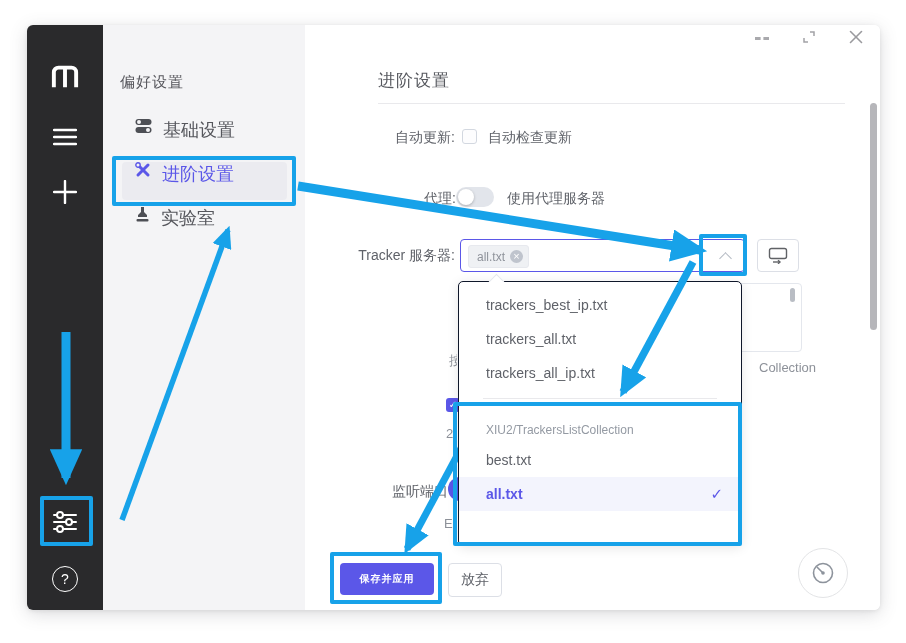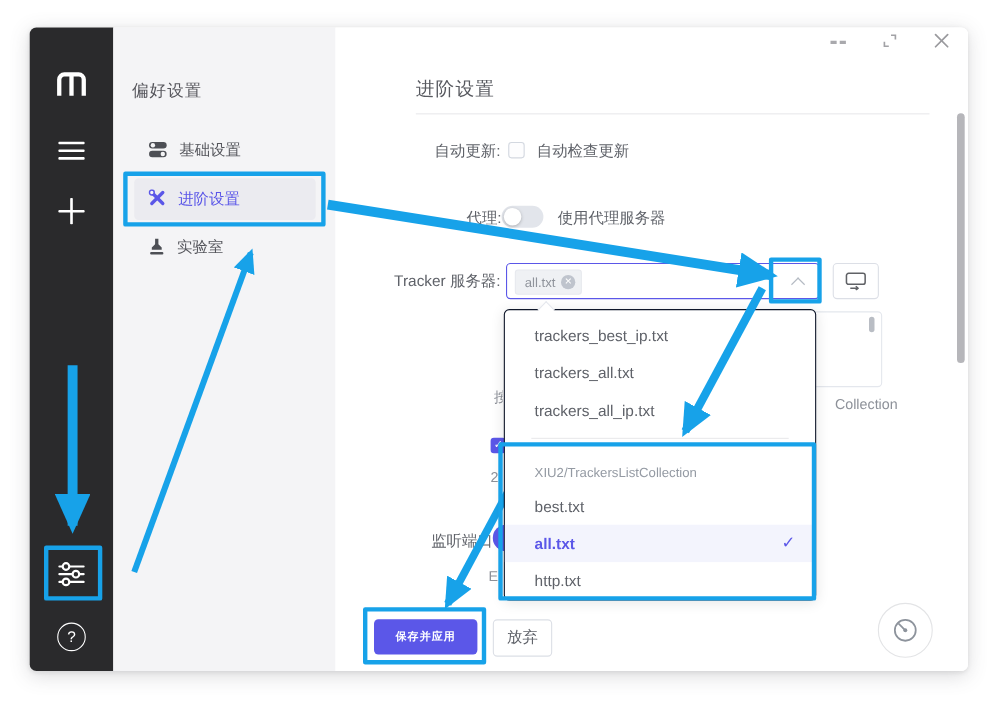--- a/index.html
+++ b/index.html
@@ -8,22 +8,22 @@
   .abs{position:absolute;}
   
   #appwin{left:27px;top:25px;width:853px;height:585px;border-radius:6px;
           box-shadow:0 4px 18px rgba(80,80,90,.20), 0 1px 4px rgba(0,0,0,.08);background:#fff;}
   
   #rail{left:0;top:0;width:76px;height:585px;background:#2a2a2c;border-radius:6px 0 0 6px;}
   .rail-ic{left:0;width:76px;display:flex;justify-content:center;align-items:center;}
   
   #prefs{left:76px;top:0;width:202px;height:585px;background:#f4f4f6;}
   .prefs-title{left:17px;top:48px;font-size:15px;color:#56565c;letter-spacing:1px;}
-  .menu-row{left:19px;width:165px;height:38px;display:flex;align-items:center;gap:11px;
-            padding-left:13px;box-sizing:border-box;border-radius:4px;font-size:14px;color:#55565c;}
+  .menu-row{left:19px;width:165px;height:38px;display:flex;gap:11px;
+            padding-left:13px;box-sizing:border-box;border-radius:4px;font-size:18px;color:#55565c;}
   .menu-row.selected{background:#ebebf0;color:#5b57e8;}
   
   #main{left:278px;top:0;width:575px;height:585px;background:#fff;border-radius:0 6px 6px 0;}
   .main-title{left:73px;top:44px;font-size:17px;color:#57595f;letter-spacing:1px;}
   .main-hr{left:73px;top:78px;width:467px;height:1px;background:#e9e9ec;}
   .form-label{font-size:14px;color:#5f6269;text-align:right;}
   .form-text{font-size:14px;color:#5f6269;}
   
   .checkbox{width:15px;height:15px;border:1px solid #d3d8e0;border-radius:3px;background:#fdfdfe;box-sizing:border-box;}
   .toggle{width:38px;height:20px;border-radius:10px;background:#e2e5eb;}
@@ -243,21 +243,20 @@
         <div class="dd-item">trackers_best_ip.txt</div>
         <div class="dd-item">trackers_all.txt</div>
         <div class="dd-item">trackers_all_ip.txt</div>
         <div class="dd-divider"></div>
         <div class="dd-group">XIU2/TrackersListCollection</div>
         <div class="dd-item">best.txt</div>
         <div class="dd-item selected">
           <span>all.txt</span>
           <span class="check">✓</span>
         </div>
-        <div class="dd-item">http.txt</div>
       </div>
     </div>
   </div>
 
   <svg id="arrows-under" class="arrow-layer" width="906" height="643">
     <defs>
       <marker id="ahu" markerWidth="4" markerHeight="3.6" refX="3.2" refY="1.8" orient="auto" markerUnits="strokeWidth">
         <path d="M0,0 L4,1.8 L0,3.6 z" fill="#17a2e9"></path>
       </marker>
     </defs>

